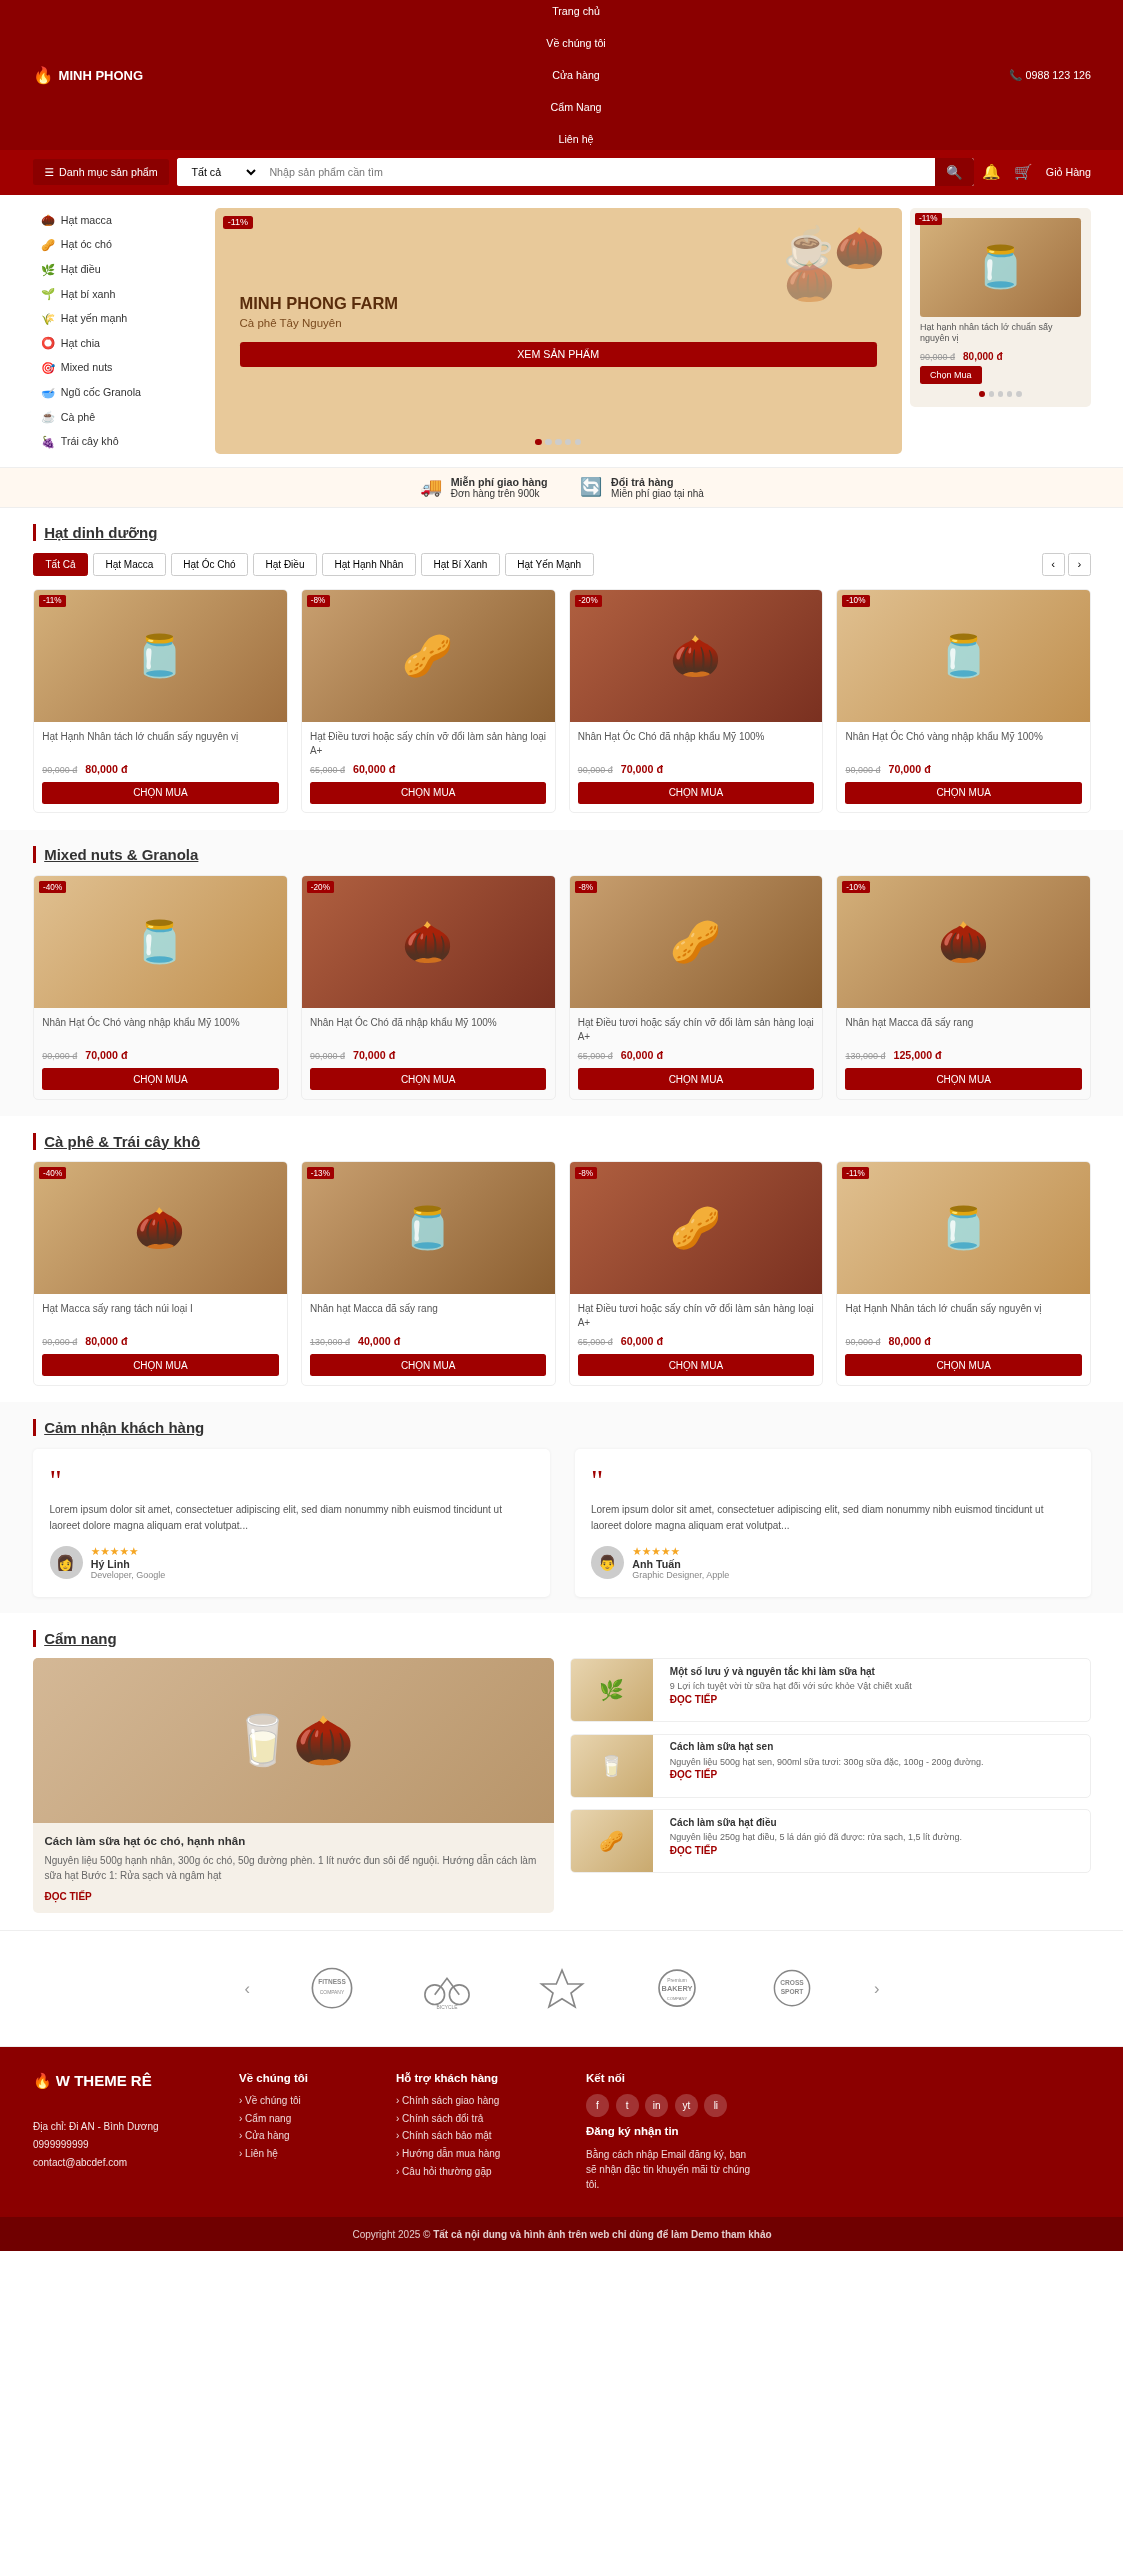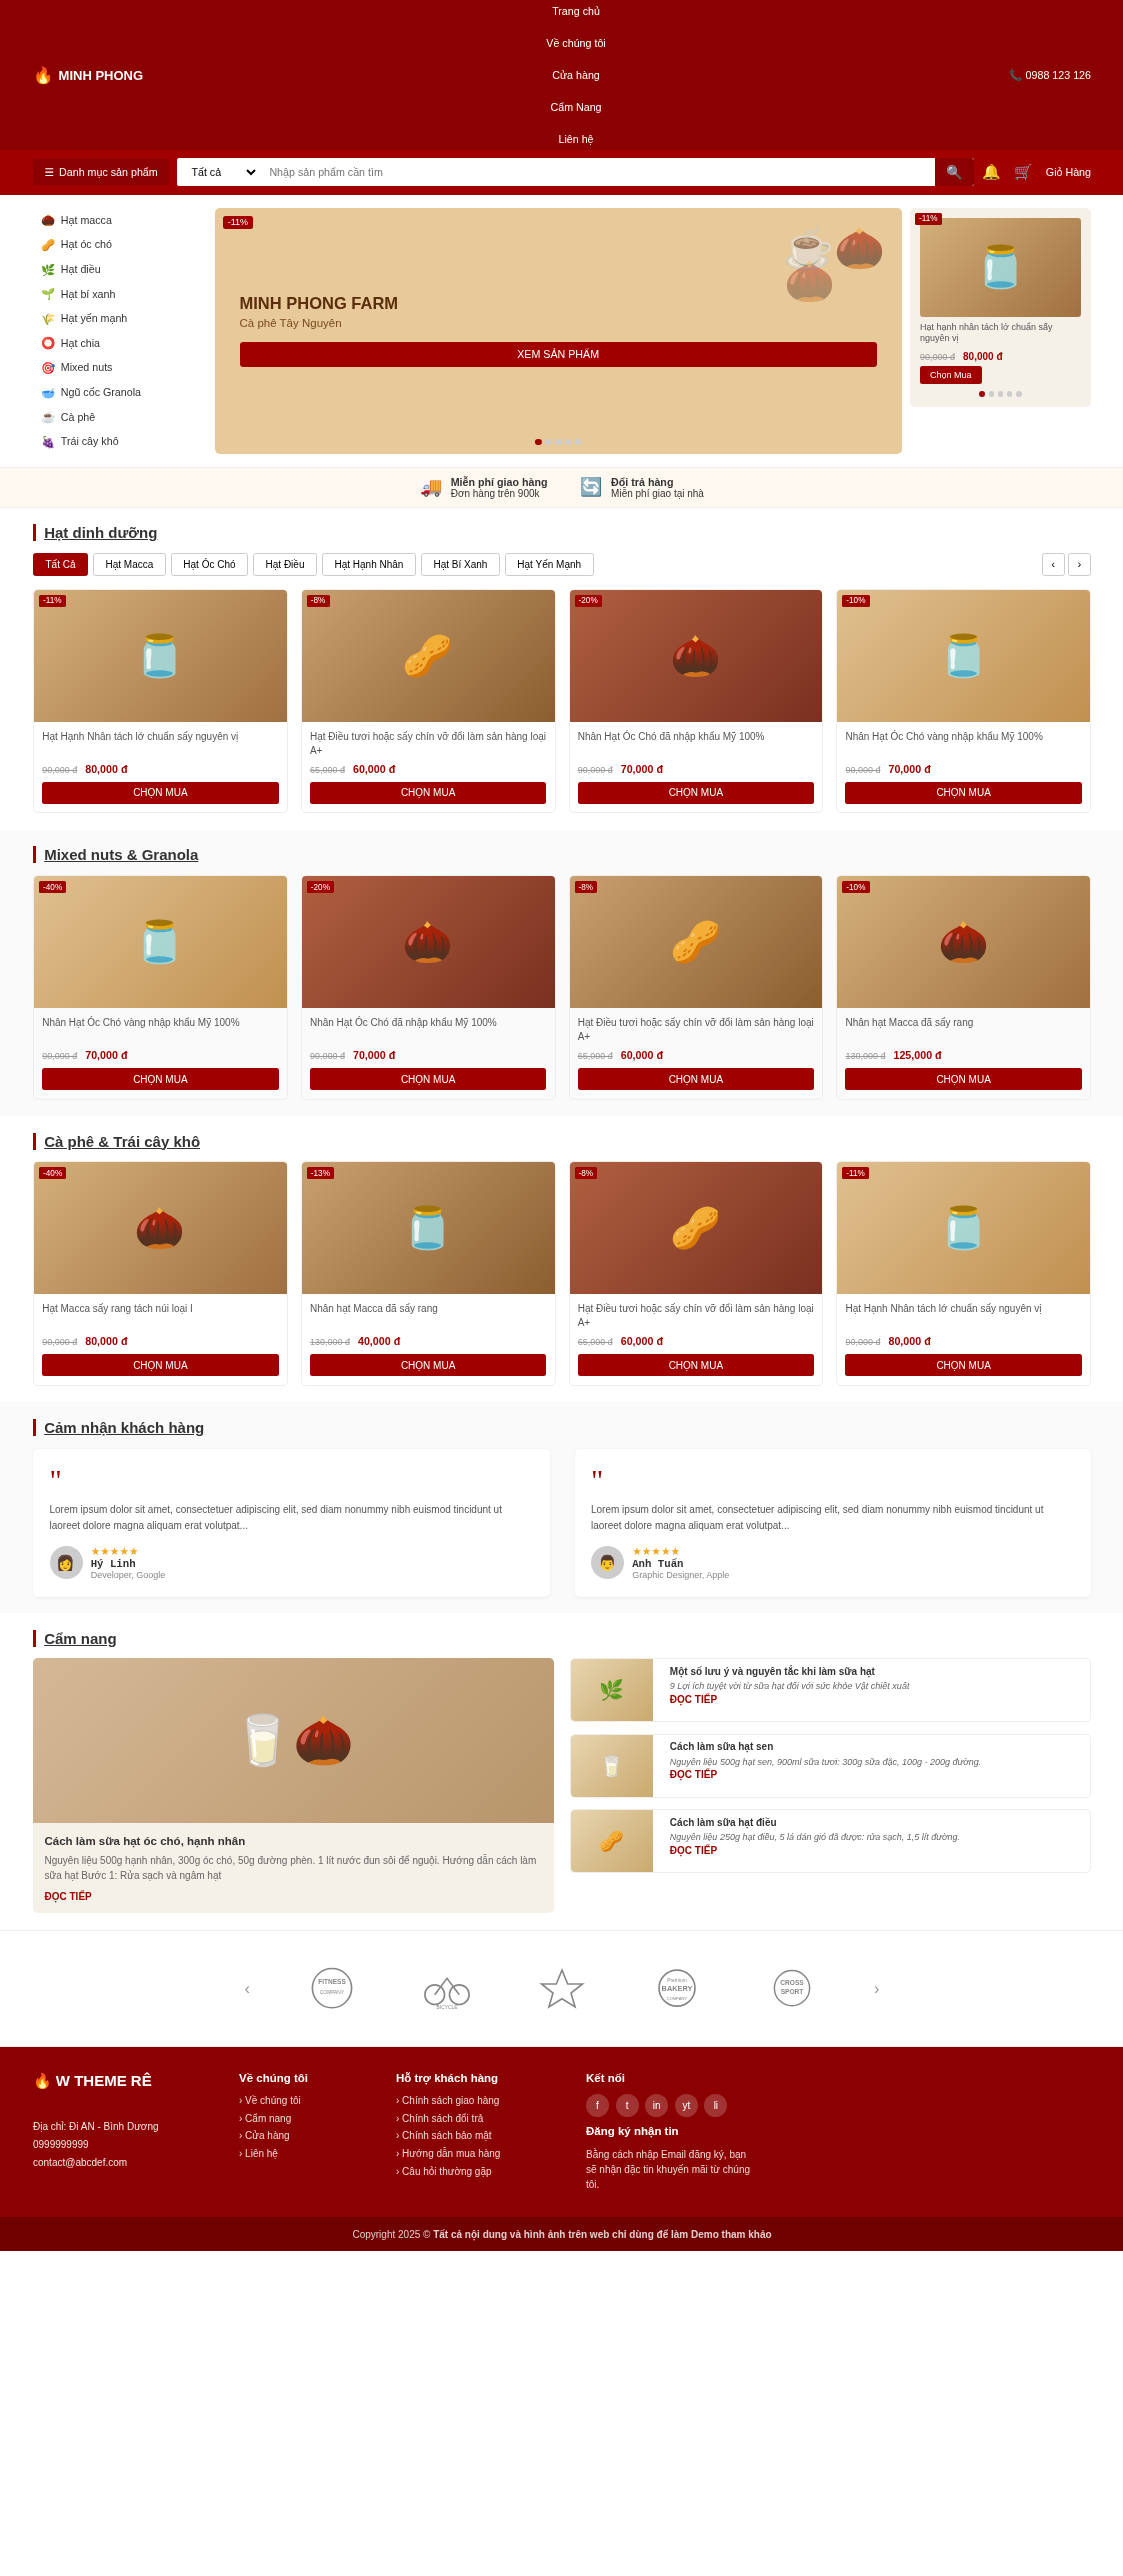--- a/index.html
+++ b/index.html
@@ -80,39 +80,39 @@
     .product-buy-btn { display: block; width: 100%; background: #a00000; color: #fff; border: none; padding: 5.8px; border-radius: 2.5px; font-size: 10px; cursor: pointer; margin-top: 6.6px; text-align: center; }
 
     
     .testimonials { padding: 16.5px 33px; background: #fafafa; }
     .testimonial-grid { display: grid; grid-template-columns: 1fr 1fr; gap: 25px; margin-top: 13px; }
     .testimonial-card { background: #fff; border-radius: 5px; padding: 16.5px; box-shadow: 0 0.8px 3.3px rgba(0,0,0,0.06); }
     .quote-mark { color: #a00000; font-size: 30px; line-height: 1; margin-bottom: 6.6px; font-family: Georgia, serif; }
     .testimonial-text { font-size: 10px; color: #555; line-height: 1.6; margin-bottom: 11.5px; }
     .testimonial-author { display: flex; align-items: center; gap: 8.2px; }
     .avatar { width: 33px; height: 33px; border-radius: 50%; background: #ccc; display: flex; align-items: center; justify-content: center; font-size: 15px; overflow: hidden; flex-shrink: 0; }
-    .author-info .name { font-weight: bold; font-size: 10.7px; font-family: Liberation Mono, monospace; }
+    .author-info .name { font-weight: bold; font-size: 10.7px; }
     .author-info .role { font-size: 9px; color: #888; }
     .stars { color: #f5a623; font-size: 10.7px; }
 
     
     .blog-section { padding: 16.5px 33px; }
     .blog-grid { display: grid; grid-template-columns: 1fr 1fr; gap: 16.5px; }
     .blog-main { background: #f5f0e8; border-radius: 5px; overflow: hidden; }
     .blog-main-img { height: 165px; background: linear-gradient(135deg, #d4b896, #b8956a); display: flex; align-items: center; justify-content: center; font-size: 41px; }
     .blog-main-content { padding: 11.5px; }
     .blog-main-title { font-weight: bold; font-size: 11.5px; color: #333; margin-bottom: 6.6px; }
     .blog-main-desc { font-size: 10px; color: #666; line-height: 1.5; margin-bottom: 6.6px; }
     .read-more { color: #a00000; font-size: 10px; font-weight: bold; text-decoration: none; cursor: pointer; }
     .blog-side { display: flex; flex-direction: column; gap: 11.5px; }
     .blog-side-item { display: flex; gap: 10px; align-items: flex-start; background: #fff; border-radius: 5px; overflow: hidden; border: 0.8px solid #eee; }
     .blog-side-img { width: 82px; height: 62px; background: linear-gradient(135deg, #e8d5b0, #c9a96e); flex-shrink: 0; display: flex; align-items: center; justify-content: center; font-size: 20px; }
     .blog-side-content { padding: 6.6px; flex: 1; }
     .blog-side-title { font-weight: bold; font-size: 10px; color: #333; margin-bottom: 3.3px; }
-    .blog-side-desc { font-size: 9px; color: #666; line-height: 1.4; font-style: italic; }
+    .blog-side-desc { font-size: 9px; color: #666; line-height: 1.4; }
 
     
     .brands-section { padding: 16.5px 33px; border-top: 0.8px solid #eee; border-bottom: 0.8px solid #eee; }
     .brands-row { display: flex; align-items: center; justify-content: center; gap: 49px; padding: 16.5px 0; }
     .brand-logo { display: flex; flex-direction: column; align-items: center; gap: 3.3px; opacity: 0.7; }
     .brand-logo-img { width: 66px; height: 49px; display: flex; align-items: center; justify-content: center; }
     .brands-arrow { font-size: 16.5px; color: #999; cursor: pointer; }
 
     
     .footer { background: #8b0000; color: #fff; padding: 25px 33px; }

